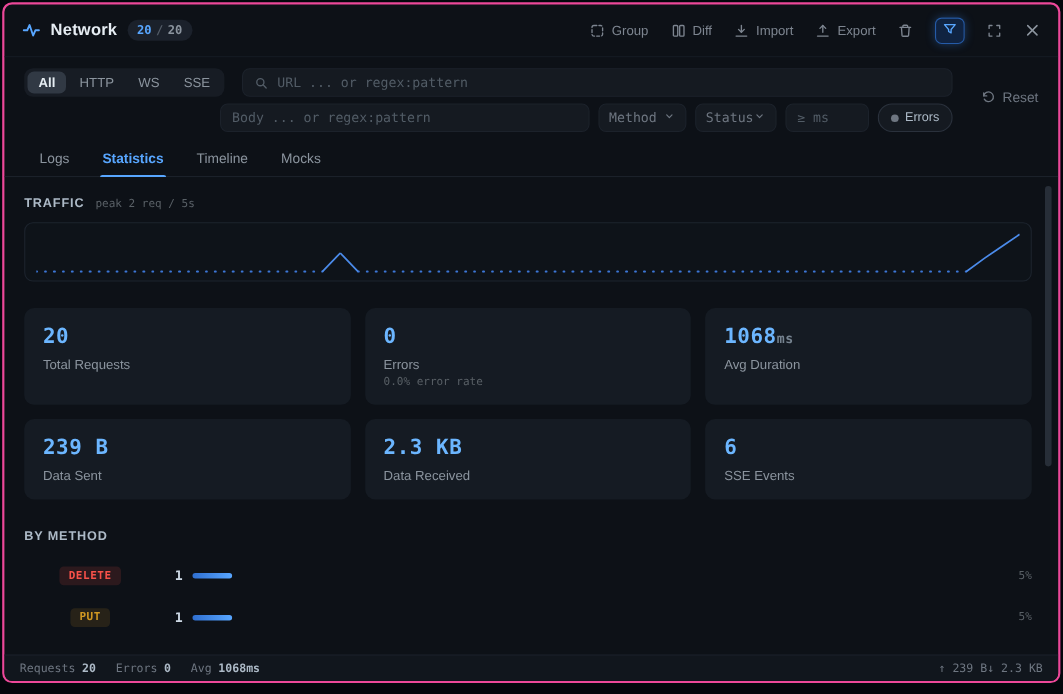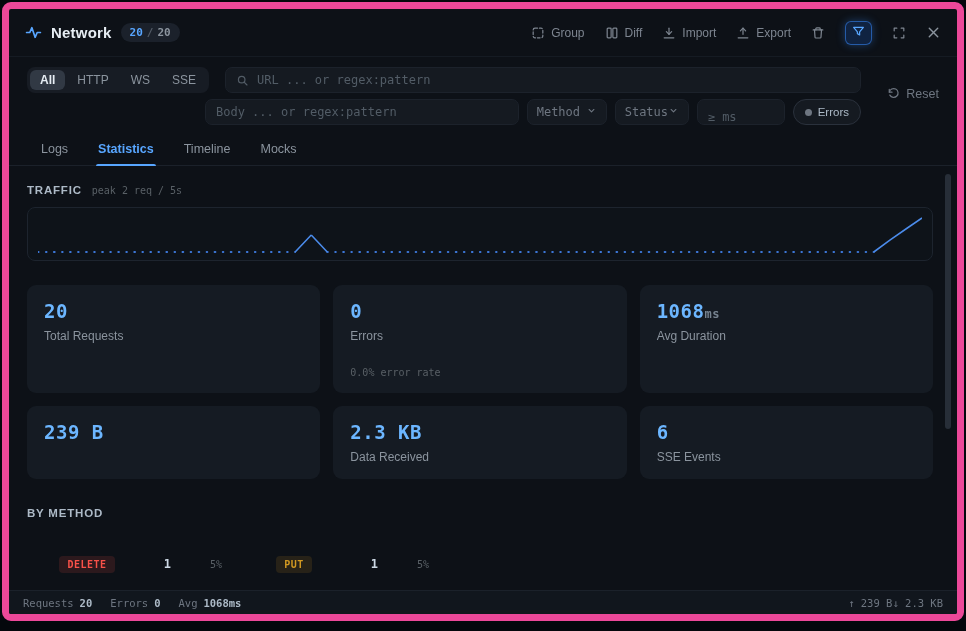--- a/index.html
+++ b/index.html
@@ -1,21 +1,21 @@
 <!DOCTYPE html>
 <html><head>
 <meta charset="utf-8">
 <style>
   * { margin:0; padding:0; box-sizing:border-box; }
   html,body { width:966px; height:631px; background:#04070c; overflow:hidden; }
   body { font-family:"Liberation Sans","DejaVu Sans",sans-serif; }
 
   .window {
     position:absolute; left:2px; top:2px; width:962px; height:619px;
-    background:#0d1117; border:7px solid #ec4899; border-radius:9px;
+    background:#0d1117; border:2px solid #ec4899; border-radius:9px;
     display:flex; flex-direction:column; overflow:hidden;
   }
 
   
   .titlebar { height:48px; flex:none; display:flex; align-items:center; justify-content:space-between;
     padding:0 16px; border-bottom:1px solid #151b23; }
   .tb-left { display:flex; align-items:center; gap:9px; }
   .activity-wrap { color:#58a6ff; display:flex; }
   .app-title { font-size:15px; font-weight:700; color:#e6edf3; letter-spacing:.2px; }
   .count-pill { display:inline-flex; align-items:center; gap:4px; background:#1b212b; border-radius:999px;
@@ -43,21 +43,21 @@
   .inputbox input { flex:1; min-width:0; background:none; border:none; outline:none; color:#fde047;
     font-family:"DejaVu Sans Mono",monospace; font-size:12px; }
   .inputbox input::placeholder { color:#525c66; }
   .search { flex:1; }
   .search-ic { color:#525c66; display:flex; }
   .body-input { flex:1;justify-content:center; }
   .selectbox { display:inline-flex; align-items:center; justify-content:space-between; height:26px;
     background:#151a21; border:1px solid #1c222b; border-radius:7px; padding:0 9px; color:#6e7681;
     font-family:"DejaVu Sans Mono",monospace; font-size:12px; cursor:pointer; flex:none; }
   .w-method { width:80px; } .w-status { width:74px; }
-  .ms-input { width:88px; flex:none;align-items:flex-end; }
+  .ms-input { width:76px; flex:none; }
   .errors-toggle { display:inline-flex; align-items:center; gap:6px; height:26px; padding:0 11px; flex:none;
     background:#151a21; border:1px solid #2a313c; border-radius:999px; color:#adbac7; font-size:11.5px; cursor:pointer; }
   .errors-dot { width:7px; height:7px; border-radius:50%; background:#6e7681; }
   .reset-btn { position:absolute; right:18px; top:50%; transform:translateY(-50%); display:inline-flex;
     align-items:flex-start; gap:6px; background:none; border:none; color:#6e7681; font-size:12.5px;
     cursor:pointer; font-family:inherit; }
 
   
   .tabs { flex:none; height:33px; display:flex; align-items:stretch; gap:26px; padding:0 18px 0 30px;
     border-bottom:1px solid #1b212a; }
@@ -78,24 +78,24 @@
   .spark-box svg { width:100%; height:100%; display:block; }
   .spark-dotted { stroke:#3c76d6; stroke-width:2; stroke-linecap:round; stroke-dasharray:.6 7.5; fill:none; }
   .spark-solid { stroke:#4b8bea; stroke-width:1.6; fill:none; }
 
   .cards { display:grid; grid-template-columns:1fr 1fr 1fr; gap:13px; margin-top:24px; }
   .card { background:#151b23; border-radius:9px; padding:15px 17px; }
   .card-value { font-family:"DejaVu Sans Mono",monospace; font-weight:700; font-size:19px; color:#6cb6ff;
     letter-spacing:.5px; }
   .card-suffix { font-size:12px; color:#768390; }
   .card-label { margin-top:7px; font-size:12px; color:#8b949e; }
-  .card-sub { margin-top:24px; font-family:"DejaVu Sans Mono",monospace; font-size:10px; color:#596066; }
+  .card-sub { margin-top:4px; font-family:"DejaVu Sans Mono",monospace; font-size:10px; color:#596066; }
 
   .method-head { margin-top:28px; }
-  .method-rows { margin-top:32px; display:flex; flex-direction:row; gap:12px; }
+  .method-rows { margin-top:16px; display:flex; flex-direction:column; gap:12px; }
   .method-row { display:flex; align-items:center; height:26px; padding-left:22px; }
   .badge-col { width:76px; flex:none; display:flex; justify-content:center; }
   .method-badge { font-family:"DejaVu Sans Mono",monospace; font-size:10px; font-weight:700;
     padding:3px 8px; border-radius:4px; letter-spacing:.5px; }
   .method-count { width:46px; flex:none; text-align:right; font-family:"DejaVu Sans Mono",monospace;
     font-size:12px; font-weight:700; color:#cdd9e5; }
   .bar-track { flex:1; margin-left:9px; display:flex; align-items:center; }
   .bar { height:5px; border-radius:3px; background:linear-gradient(90deg,#2f6fd0,#58a6ff); }
   .method-pct { width:42px; flex:none; text-align:right; font-family:"DejaVu Sans Mono",monospace;
     font-size:10px; color:#596066; }
@@ -284,20 +284,21 @@
         <div class="card-value"><span>0</span><span class="card-suffix"></span></div>
         <div class="card-label">Errors</div>
         <div class="card-sub">0.0% error rate</div>
       </div>
       <div class="card">
         <div class="card-value"><span>1068</span><span class="card-suffix">ms</span></div>
         <div class="card-label">Avg Duration</div>
       </div>
       <div class="card">
         <div class="card-value"><span>239 B</span><span class="card-suffix"></span></div>
+        <div class="card-label">Data Sent</div>
       </div>
       <div class="card">
         <div class="card-value"><span>2.3 KB</span><span class="card-suffix"></span></div>
         <div class="card-label">Data Received</div>
       </div>
       <div class="card">
         <div class="card-value"><span>6</span><span class="card-suffix"></span></div>
         <div class="card-label">SSE Events</div>
       </div>
     </div>

